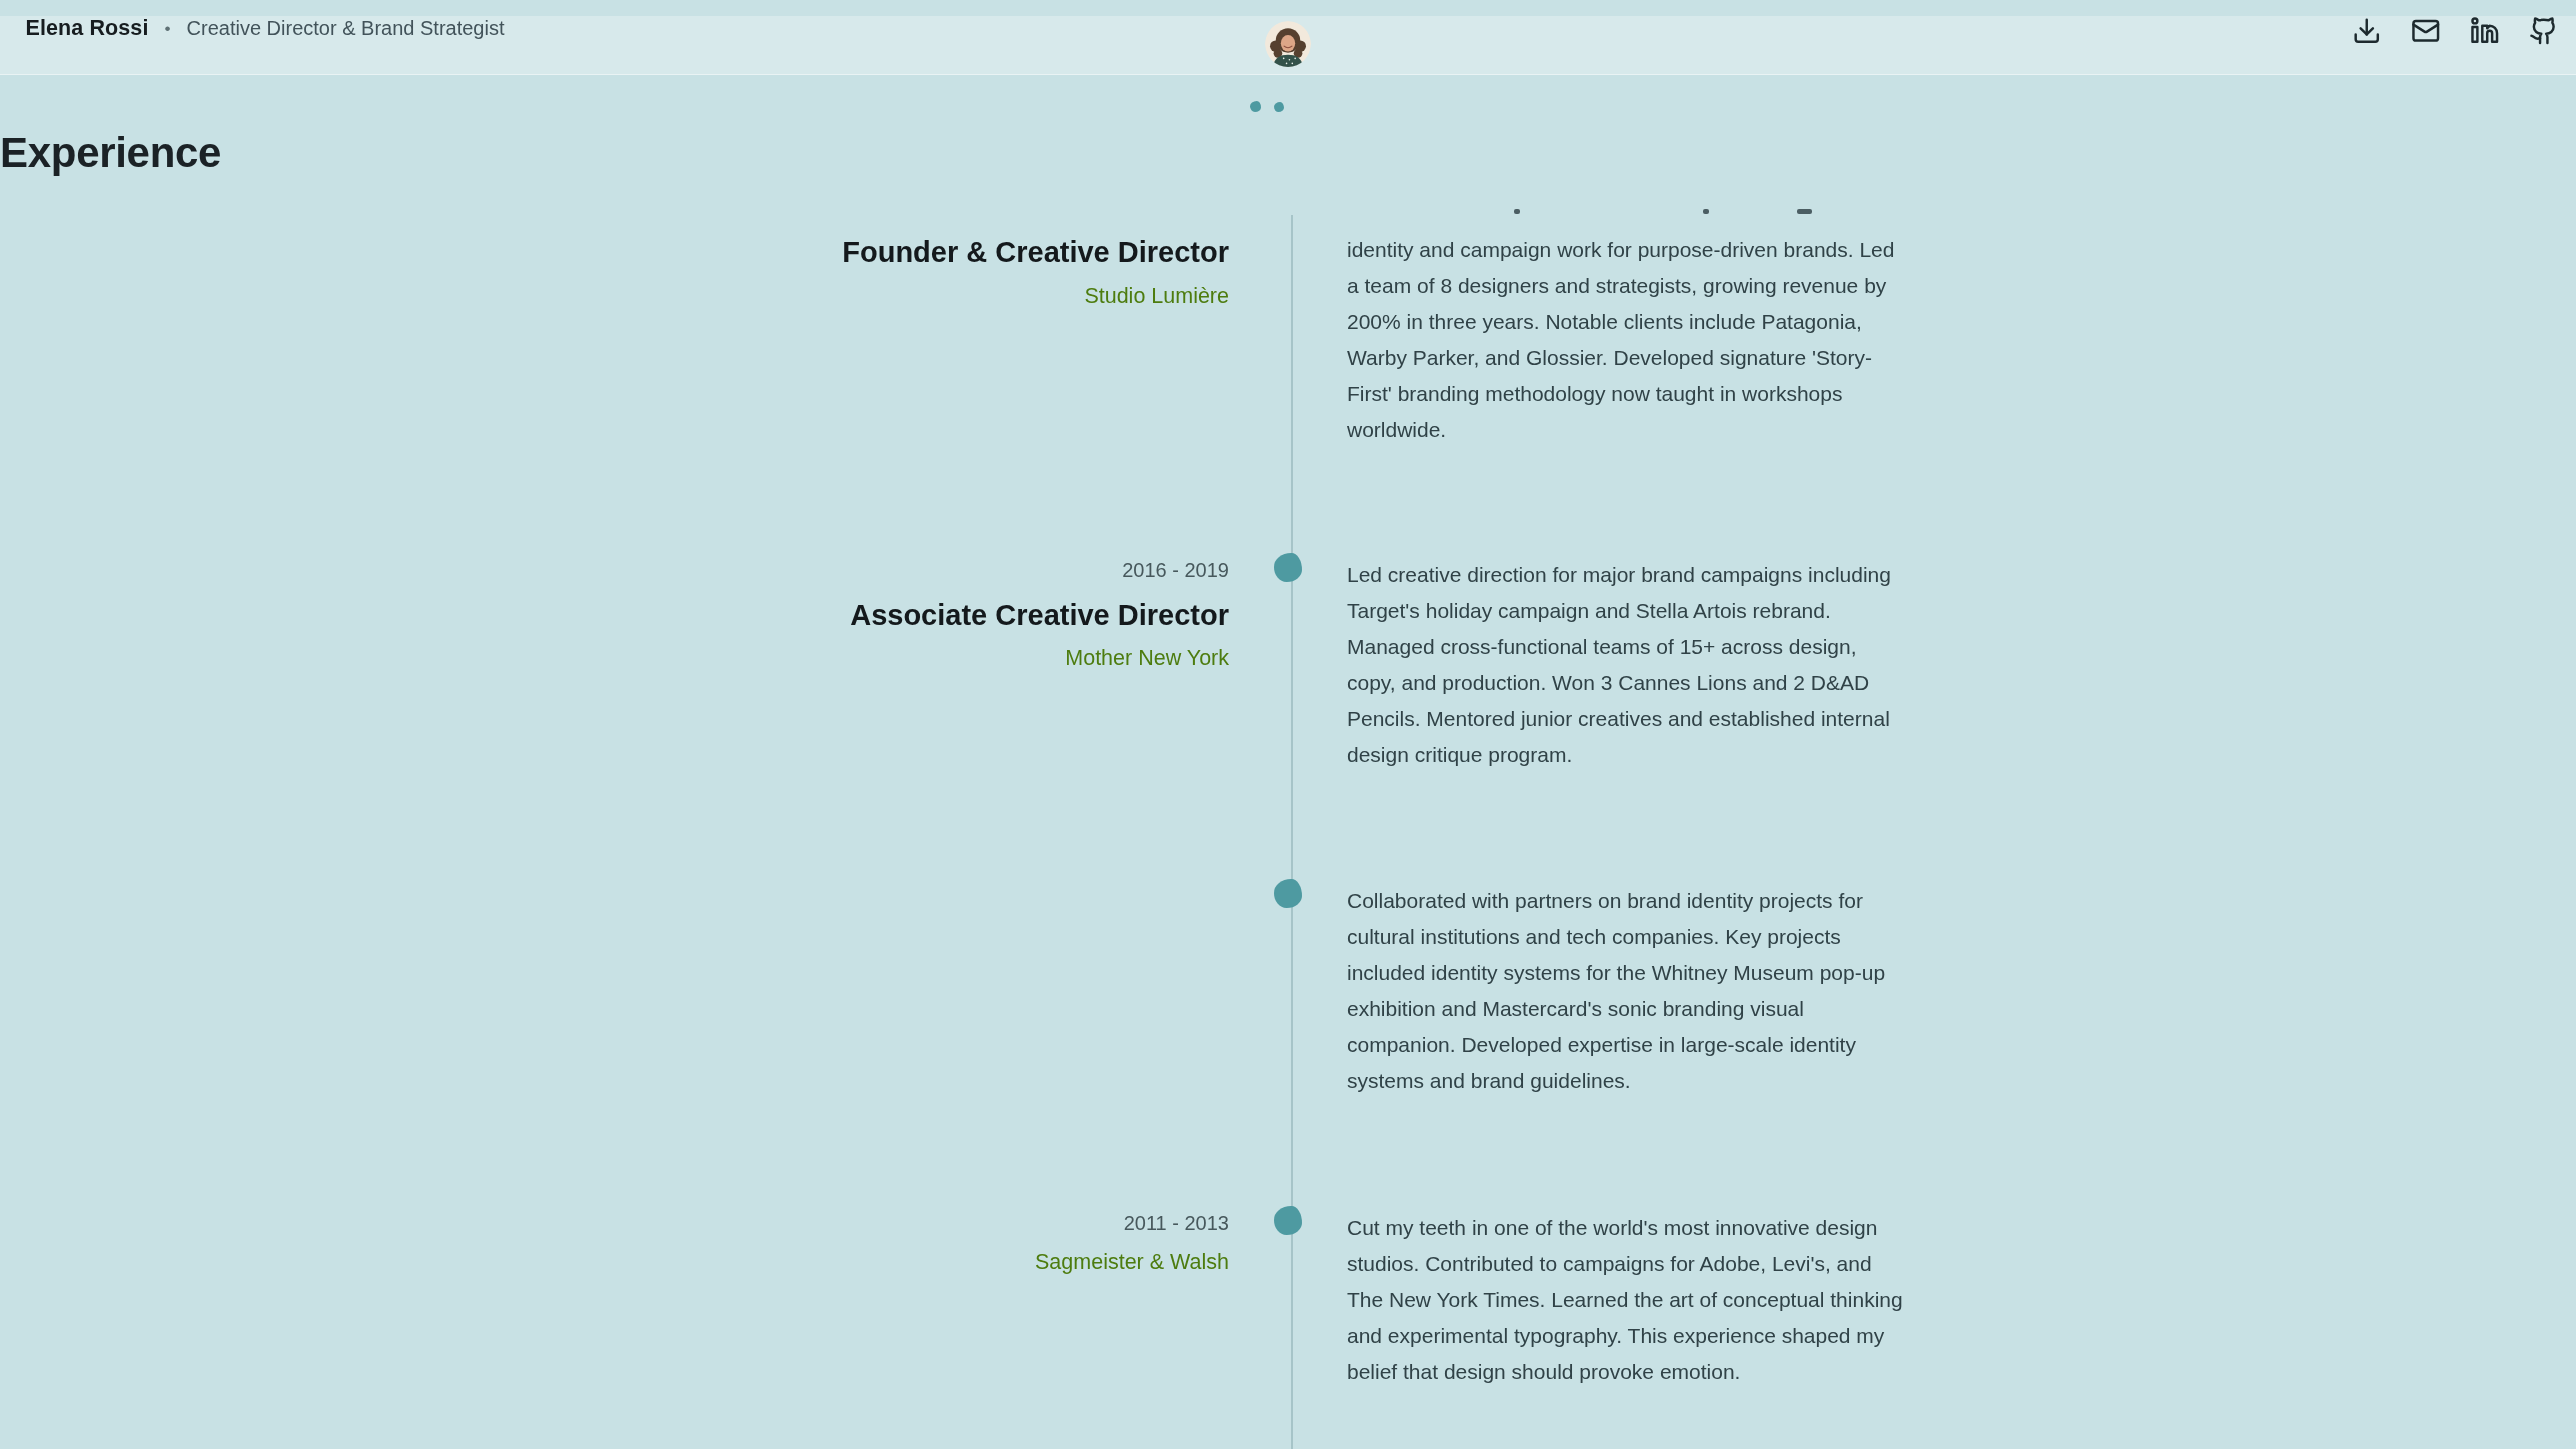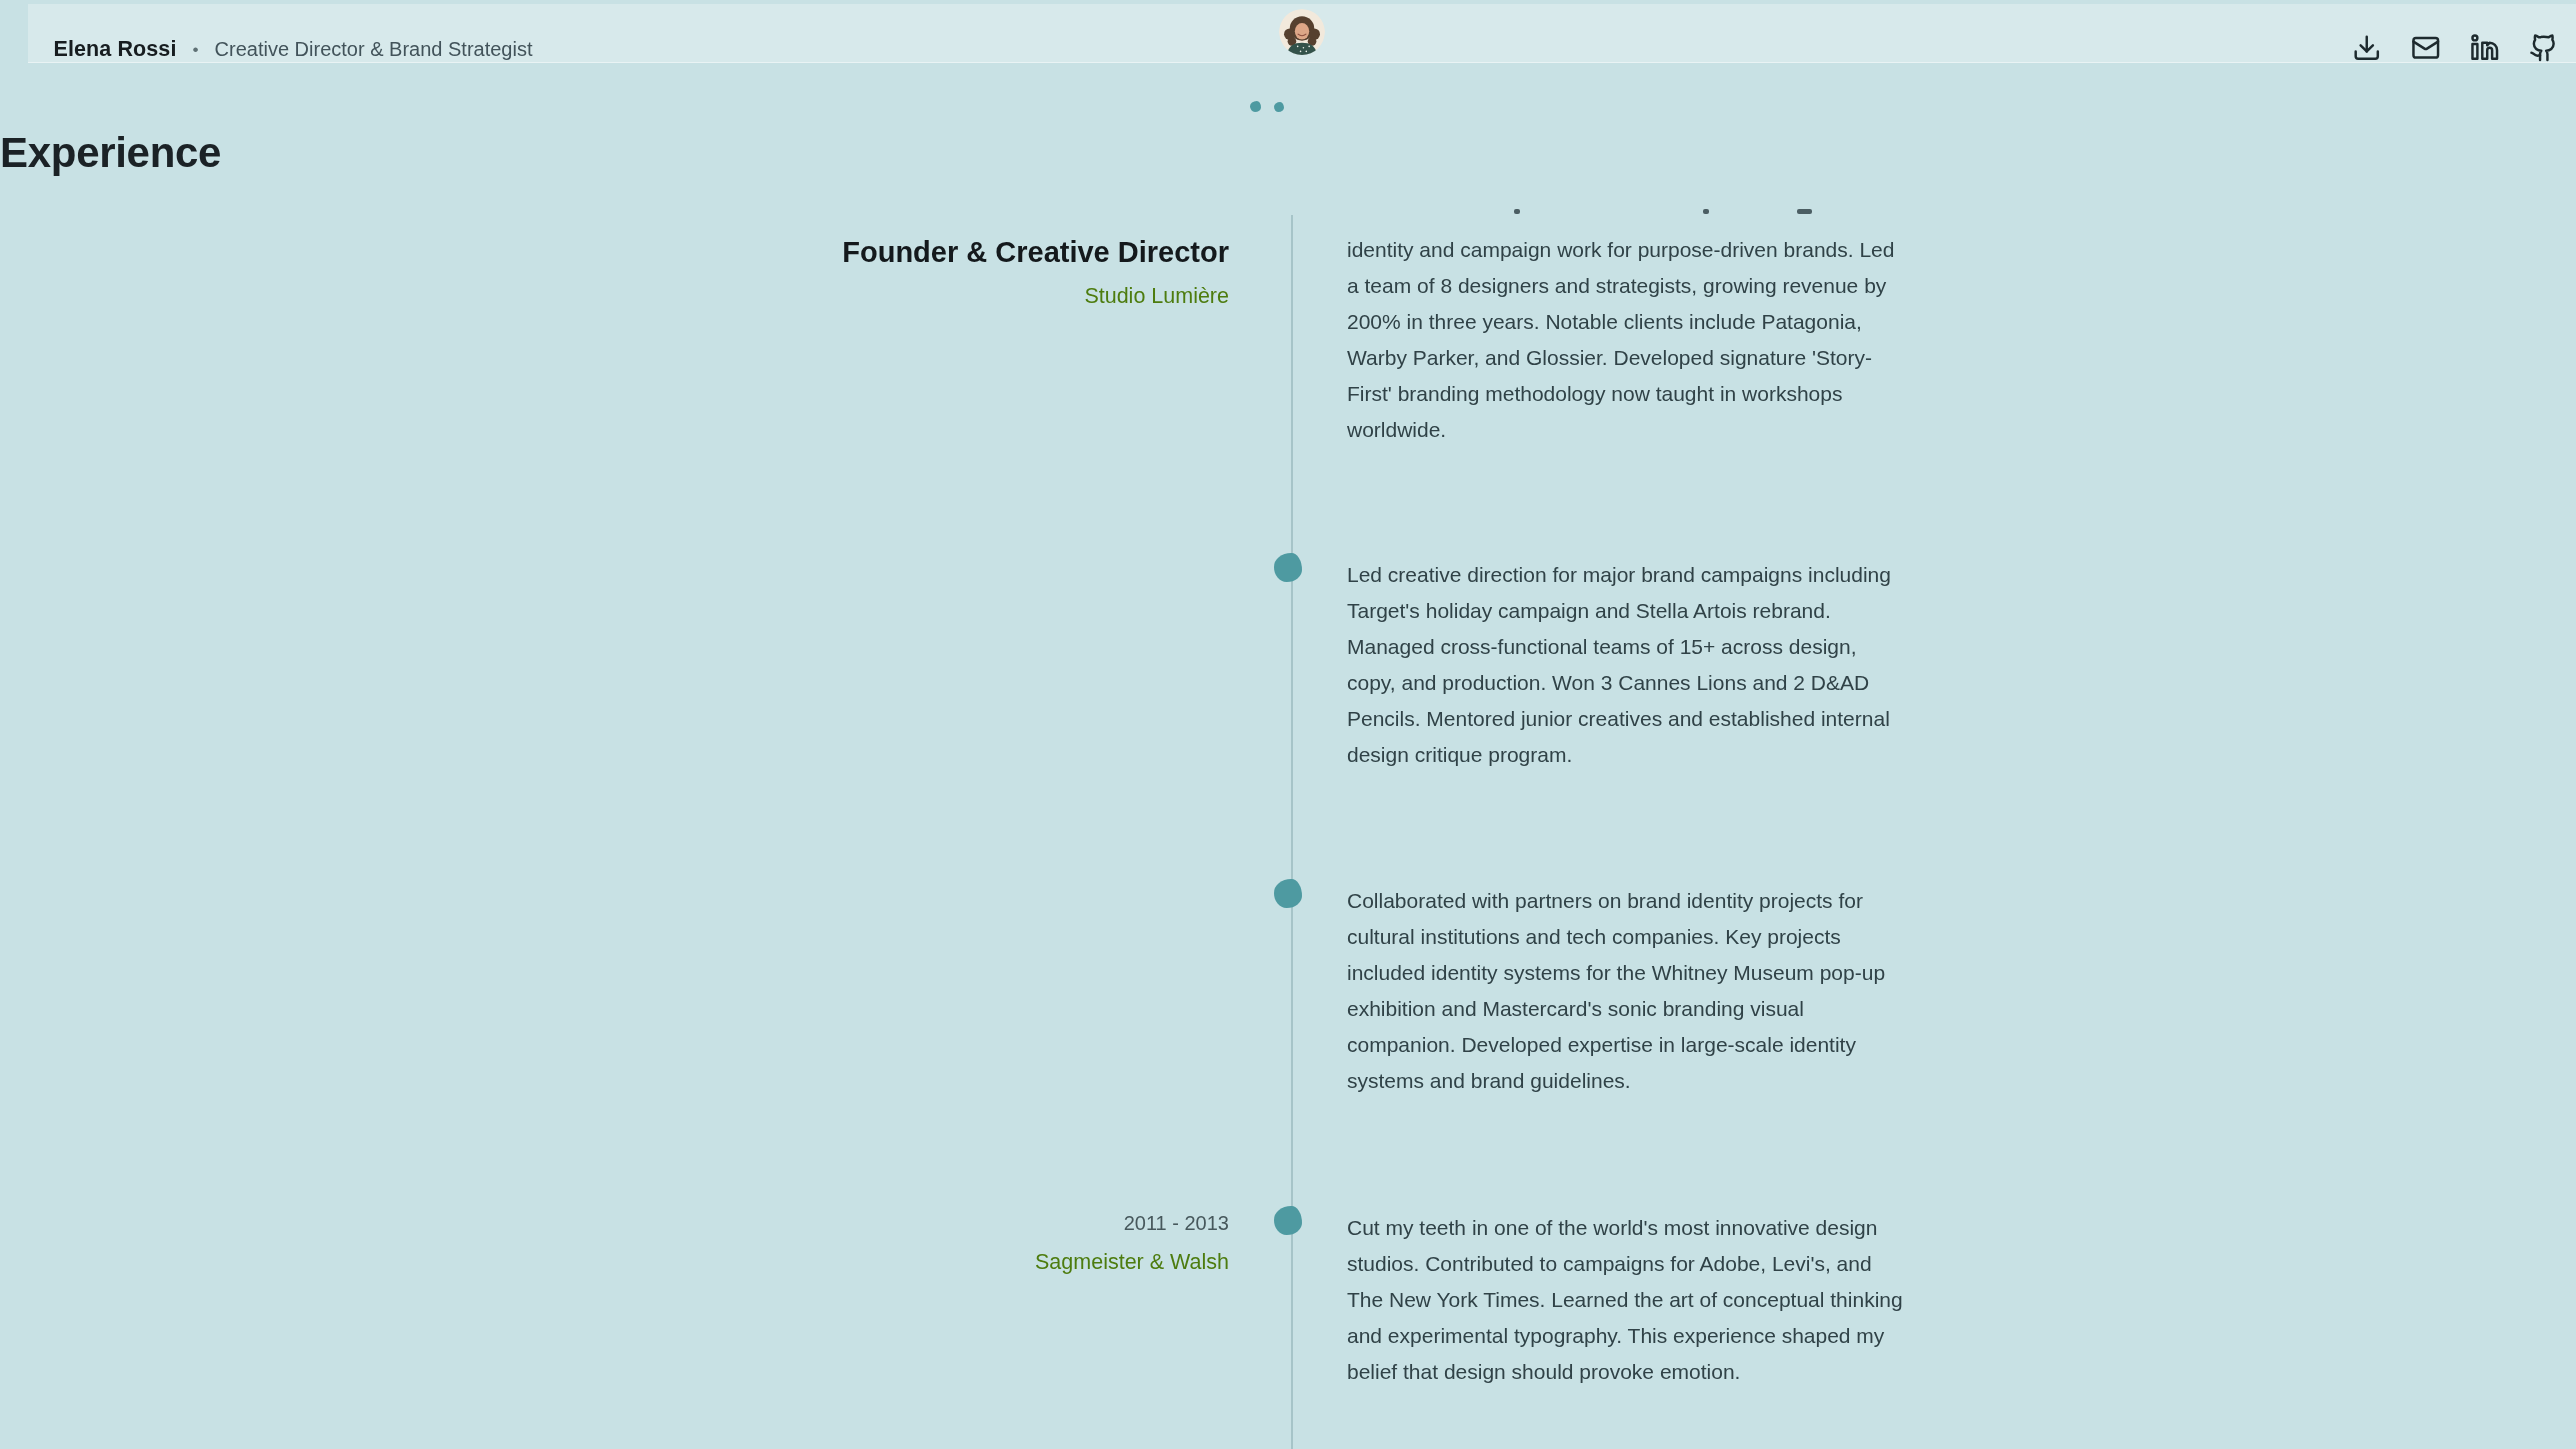--- a/index.html
+++ b/index.html
@@ -6,28 +6,27 @@
   body {
     width: 2576px; height: 1449px;
     position: relative;
     background: #c8e1e4;
     font-family: "Liberation Sans", sans-serif;
     color: #1b2226;
   }
 
   
   .header {
-    position: absolute; top: 4px; left: 0; right: 0; height: 59px;
+    position: absolute; top: 16px; left: 0; right: 0; height: 59px;
     background: rgba(255,255,255,0.27);
     border-bottom: 1.3px solid rgba(255,255,255,0.45);
     box-sizing: border-box;
-    display: flex; align-items: flex-end;
+    display: flex; align-items: flex-start;
     padding: 0 17.4px 0 25.5px;
     z-index: 10;
-    margin-left: 28px;
   }
   .identity { display: flex; align-items: center; gap: 16px; }
   .name { font-size: 21.5px; font-weight: 700; color: #171d20; letter-spacing: 0.1px; }
   .sep  { font-size: 17.4px; color: #5f7175; }
   .role { font-size: 20px; color: #42535a; }
 
   .avatar {
     position: absolute; left: 50%; top: 4.7px; transform: translateX(-50%);
     width: 46px; height: 46px; border-radius: 50%; overflow: hidden;
     cursor: pointer;
@@ -174,20 +173,25 @@
     <div class="entry-left">
 
       <h3 class="entry-title">Founder &amp; Creative Director</h3>
       <div class="entry-company">Studio Lumière</div>
     </div>
 
     <div class="entry-desc">identity and campaign work for purpose-driven brands. Led a team of 8 designers and strategists, growing revenue by 200% in three years. Notable clients include Patagonia, Warby Parker, and Glossier. Developed signature 'Story-First' branding methodology now taught in workshops worldwide.</div>
   </article>
 
   <article class="entry">
+    <div class="entry-left">
+      <div class="entry-period">2016 - 2019</div>
+      <h3 class="entry-title">Associate Creative Director</h3>
+      <div class="entry-company">Mother New York</div>
+    </div>
     <span class="entry-dot"></span>
     <div class="entry-desc">Led creative direction for major brand campaigns including Target's holiday campaign and Stella Artois rebrand. Managed cross-functional teams of 15+ across design, copy, and production. Won 3 Cannes Lions and 2 D&amp;AD Pencils. Mentored junior creatives and established internal design critique program.</div>
   </article>
 
   <article class="entry">
     <span class="entry-dot"></span>
     <div class="entry-desc">Collaborated with partners on brand identity projects for cultural institutions and tech companies. Key projects included identity systems for the Whitney Museum pop-up exhibition and Mastercard's sonic branding visual companion. Developed expertise in large-scale identity systems and brand guidelines.</div>
   </article>
 
   <article class="entry">

